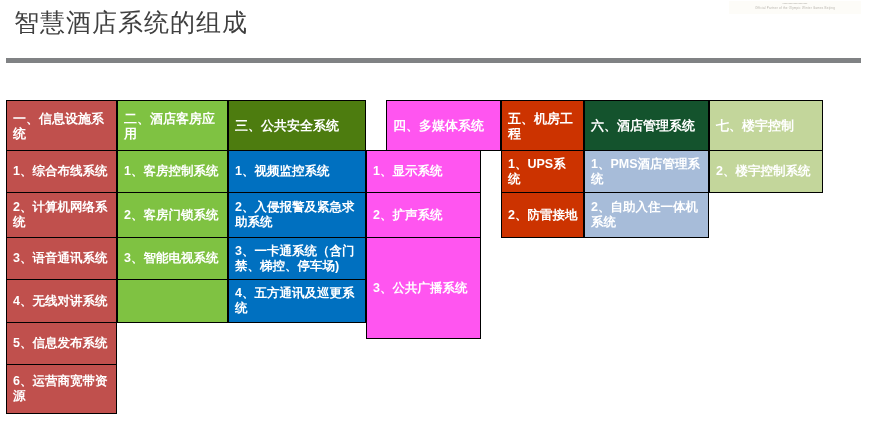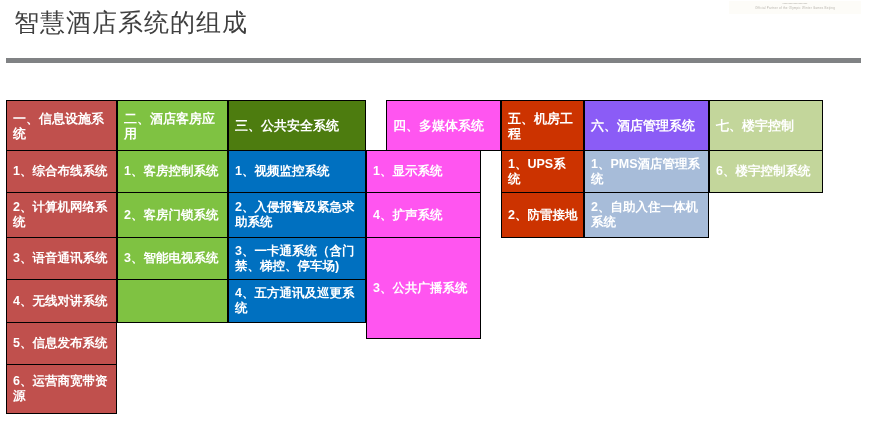--- a/index.html
+++ b/index.html
@@ -141,30 +141,30 @@
     <div class="col">
       <div class="cell head w3 h-head" style="background: #4d7c0f; border-color: rgb(0, 0, 0);">三、公共安全系统</div>
       <div class="cell w3 h-r1" style="background: rgb(0, 112, 192); border-color: rgb(0, 0, 0);">1、视频监控系统</div>
       <div class="cell w3 h-r2" style="background: rgb(0, 112, 192); border-color: rgb(0, 0, 0);">2、入侵报警及紧急求助系统</div>
       <div class="cell w3 h-r3" style="background: rgb(0, 112, 192); border-color: rgb(0, 0, 0);">3、一卡通系统（含门禁、梯控、停车场)</div>
       <div class="cell w3 h-r4" style="background: rgb(0, 112, 192); border-color: rgb(0, 0, 0);">4、五方通讯及巡更系统</div>
     </div>
     <div class="col">
       <div class="cell head w4 h-head" style="background: rgb(255, 85, 240); border-color: rgb(0, 0, 0); margin-left: 20px;">四、多媒体系统</div>
       <div class="cell w4 h-r1" style="background: rgb(255, 85, 240); border-color: rgb(0, 0, 0);">1、显示系统</div>
-      <div class="cell w4 h-r2" style="background: rgb(255, 85, 240); border-color: rgb(0, 0, 0);">4、扩声系统</div>
+      <div class="cell w4 h-r2" style="background: rgb(255, 85, 240); border-color: rgb(0, 0, 0);">2、扩声系统</div>
       <div class="cell w4 h-b34" style="background: rgb(255, 85, 240); border-color: rgb(0, 0, 0);">3、公共广播系统</div>
     </div>
     <div class="col">
       <div class="cell head w5 h-head" style="background: rgb(204, 51, 0); border-color: rgb(0, 0, 0);">五、机房工程</div>
       <div class="cell w5 h-r1" style="background: rgb(204, 51, 0); border-color: rgb(0, 0, 0);">1、UPS系统</div>
       <div class="cell w5 h-r2" style="background: rgb(204, 51, 0); border-color: rgb(0, 0, 0);">2、防雷接地</div>
     </div>
     <div class="col">
-      <div class="cell head w6 h-head" style="background: #8b5cf6; border-color: rgb(0, 0, 0);">六、酒店管理系统</div>
+      <div class="cell head w6 h-head" style="background: #14532d; border-color: rgb(0, 0, 0);">六、酒店管理系统</div>
       <div class="cell w6 h-r1" style="background: rgb(167, 188, 217); border-color: rgb(0, 0, 0);">1、PMS酒店管理系统</div>
       <div class="cell w6 h-r2" style="background: rgb(167, 188, 217); border-color: rgb(0, 0, 0);">2、自助入住一体机系统</div>
     </div>
     <div class="col">
       <div class="cell head w7 h-head" style="background: rgb(195, 214, 155); border-color: rgb(0, 0, 0);">七、楼宇控制</div>
-      <div class="cell w7 h-r1" style="background: rgb(195, 214, 155); border-color: rgb(0, 0, 0);">6、楼宇控制系统</div>
+      <div class="cell w7 h-r1" style="background: rgb(195, 214, 155); border-color: rgb(0, 0, 0);">2、楼宇控制系统</div>
     </div>
   </div>
 
 </body></html>

